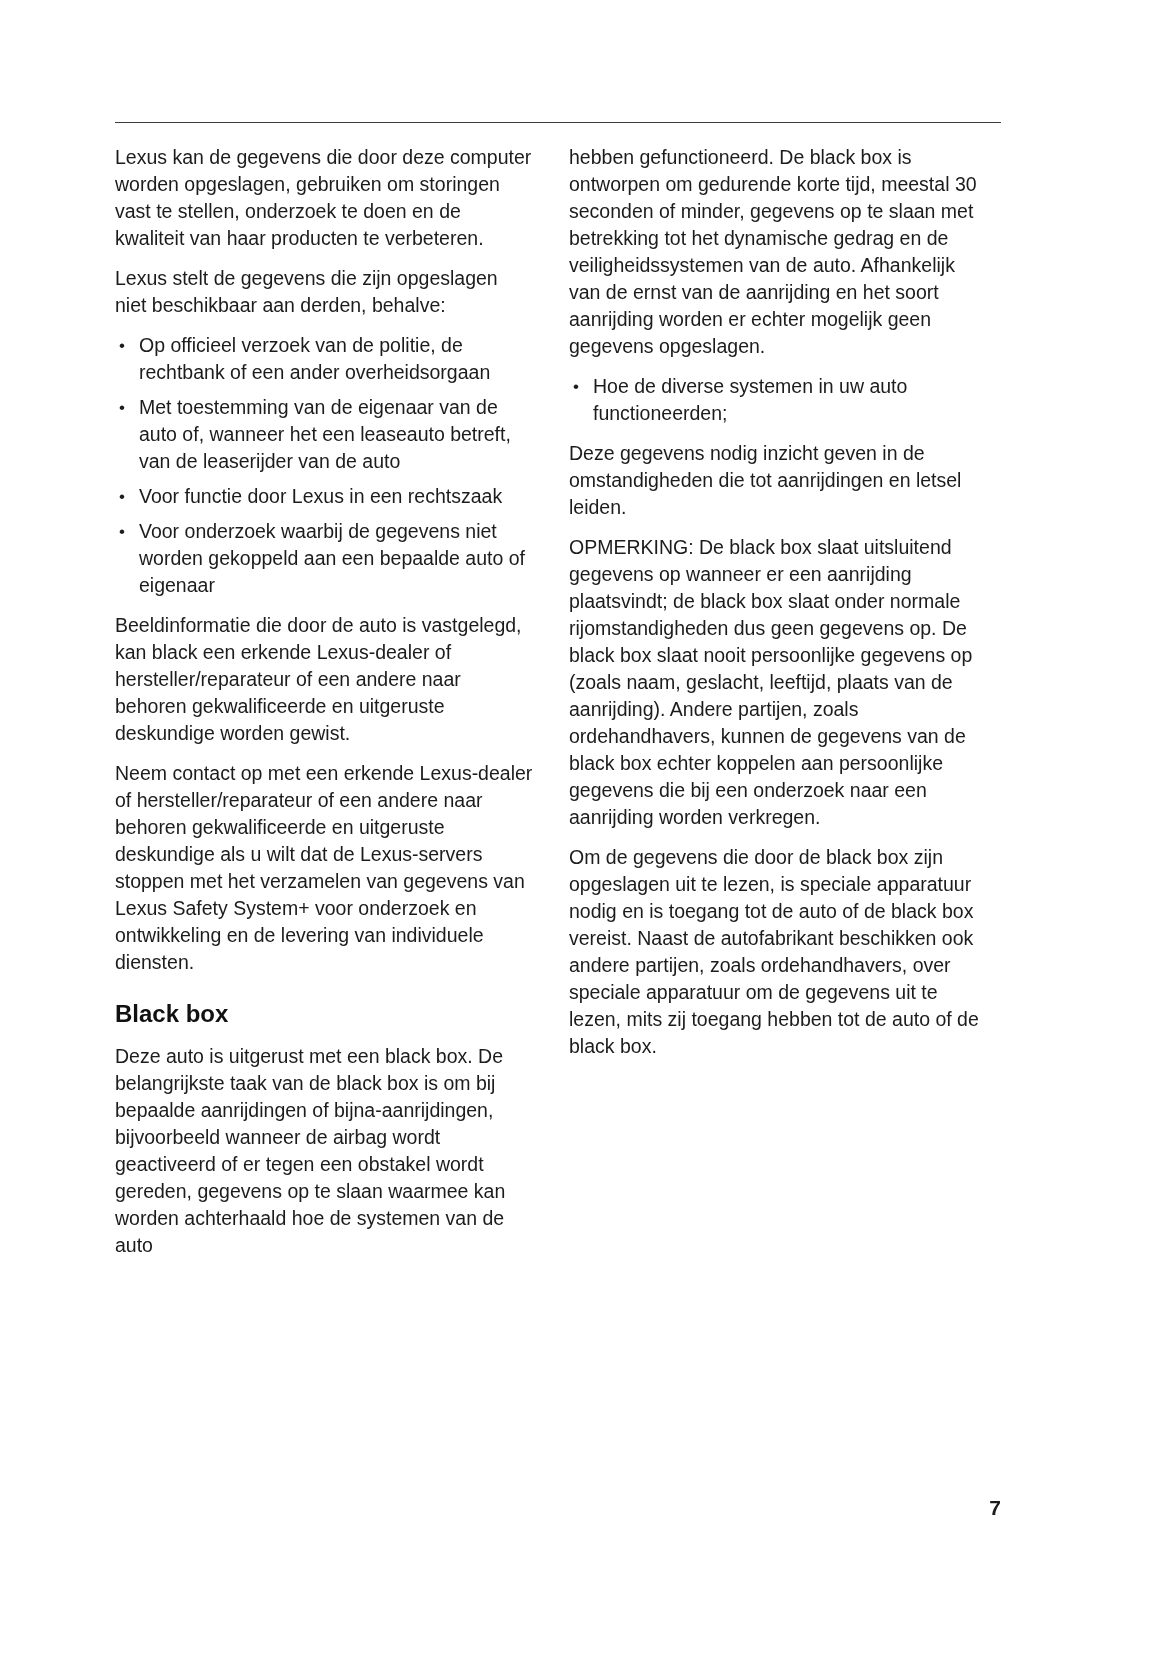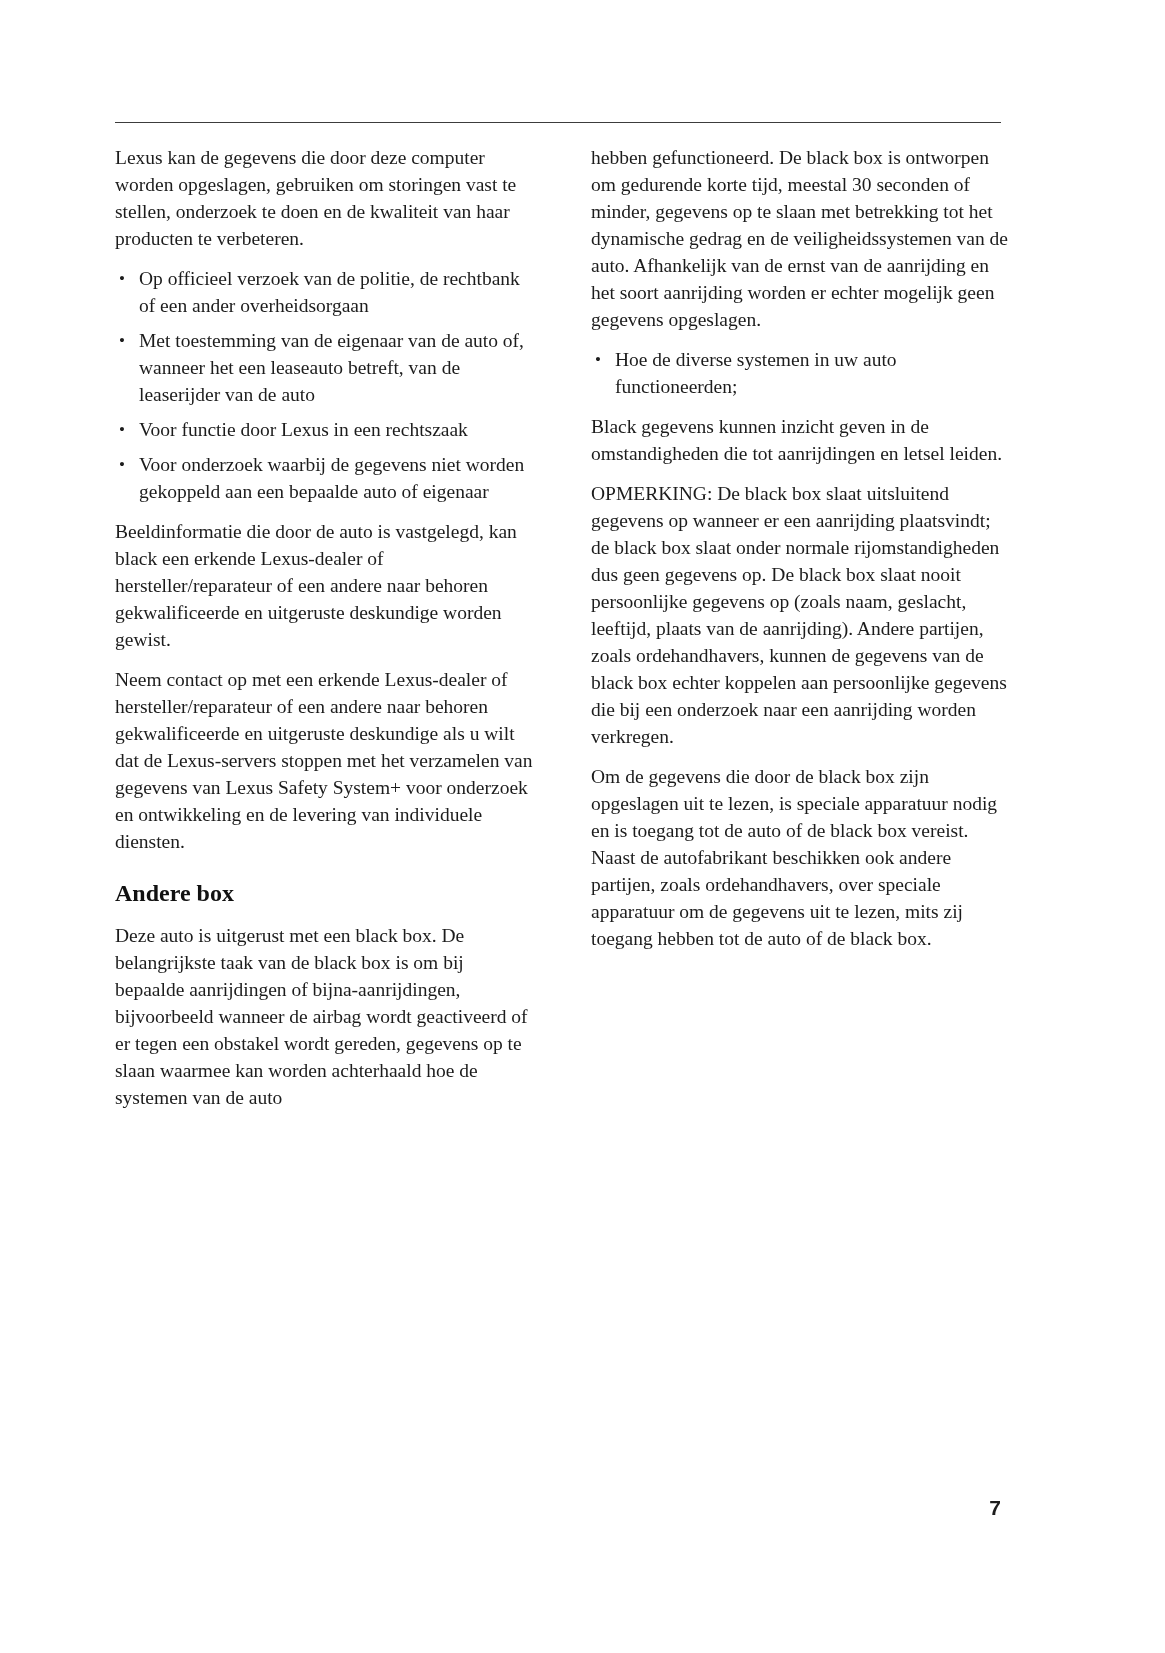--- a/index.html
+++ b/index.html
@@ -23,23 +23,22 @@
     top: 122px;
     width: 886px;
   }
   .top-rule {
     border: none;
     border-top: 1.5px solid #3c3c3c;
     margin: 0 0 21px 0;
   }
   .columns {
     display: flex;
-    gap: 58px;
+    gap: 36px;
     align-items: flex-start;
-    font-family: Liberation Serif, serif;
   }
   .col {
     width: 418px;
     flex: 0 0 418px;
     font-size: 19.5px;
     line-height: 27px;
     text-align: left;
   }
   .col p {
     margin: 0 0 13px 0;
@@ -83,38 +82,39 @@
 </head>
 <body>
 
 <div class="page">
   <div class="content">
     <hr class="top-rule">
     <div class="columns">
 
       <div class="col">
         <p>Lexus kan de gegevens die door deze computer worden opgeslagen, gebruiken om storingen vast te stellen, onderzoek te doen en de kwaliteit van haar producten te verbeteren.</p>
+        <p>Lexus stelt de gegevens die zijn opgeslagen niet beschikbaar aan derden, behalve:</p>
         <ul>
           <li>Op officieel verzoek van de politie, de rechtbank of een ander overheidsorgaan</li>
           <li>Met toestemming van de eigenaar van de auto of, wanneer het een leaseauto betreft, van de leaserijder van de auto</li>
           <li>Voor functie door Lexus in een rechtszaak</li>
           <li>Voor onderzoek waarbij de gegevens niet worden gekoppeld aan een bepaalde auto of eigenaar</li>
         </ul>
         <p>Beeldinformatie die door de auto is vastgelegd, kan black een erkende Lexus-dealer of hersteller/reparateur of een andere naar behoren gekwalificeerde en uitgeruste deskundige worden gewist.</p>
         <p>Neem contact op met een erkende Lexus-dealer of hersteller/reparateur of een andere naar behoren gekwalificeerde en uitgeruste deskundige als u wilt dat de Lexus-servers stoppen met het verzamelen van gegevens van Lexus Safety System+ voor onderzoek en ontwikkeling en de levering van individuele diensten.</p>
-        <h2 class="section-heading">Andere box</h2>
+        <h2 class="section-heading">Black box</h2>
         <p>Deze auto is uitgerust met een black box. De belangrijkste taak van de black box is om bij bepaalde aanrijdingen of bijna-aanrijdingen, bijvoorbeeld wanneer de airbag wordt geactiveerd of er tegen een obstakel wordt gereden, gegevens op te slaan waarmee kan worden achterhaald hoe de systemen van de auto</p>
       </div>
 
       <div class="col">
         <p>hebben gefunctioneerd. De black box is ontworpen om gedurende korte tijd, meestal 30 seconden of minder, gegevens op te slaan met betrekking tot het dynamische gedrag en de veiligheidssystemen van de auto. Afhankelijk van de ernst van de aanrijding en het soort aanrijding worden er echter mogelijk geen gegevens opgeslagen.</p>
         <ul>
           <li>Hoe de diverse systemen in uw auto functioneerden;</li>
         </ul>
-        <p>Black gegevens kunnen inzicht geven in de omstandigheden die tot aanrijdingen en letsel leiden.</p>
+        <p>Deze gegevens nodig inzicht geven in de omstandigheden die tot aanrijdingen en letsel leiden.</p>
         <p>OPMERKING: De black box slaat uitsluitend gegevens op wanneer er een aanrijding plaatsvindt; de black box slaat onder normale rijomstandigheden dus geen gegevens op. De black box slaat nooit persoonlijke gegevens op (zoals naam, geslacht, leeftijd, plaats van de aanrijding). Andere partijen, zoals ordehandhavers, kunnen de gegevens van de black box echter koppelen aan persoonlijke gegevens die bij een onderzoek naar een aanrijding worden verkregen.</p>
         <p>Om de gegevens die door de black box zijn opgeslagen uit te lezen, is speciale apparatuur nodig en is toegang tot de auto of de black box vereist. Naast de autofabrikant beschikken ook andere partijen, zoals ordehandhavers, over speciale apparatuur om de gegevens uit te lezen, mits zij toegang hebben tot de auto of de black box.</p>
       </div>
 
     </div>
   </div>
 
   <div class="page-number">7</div>
 </div>
 

